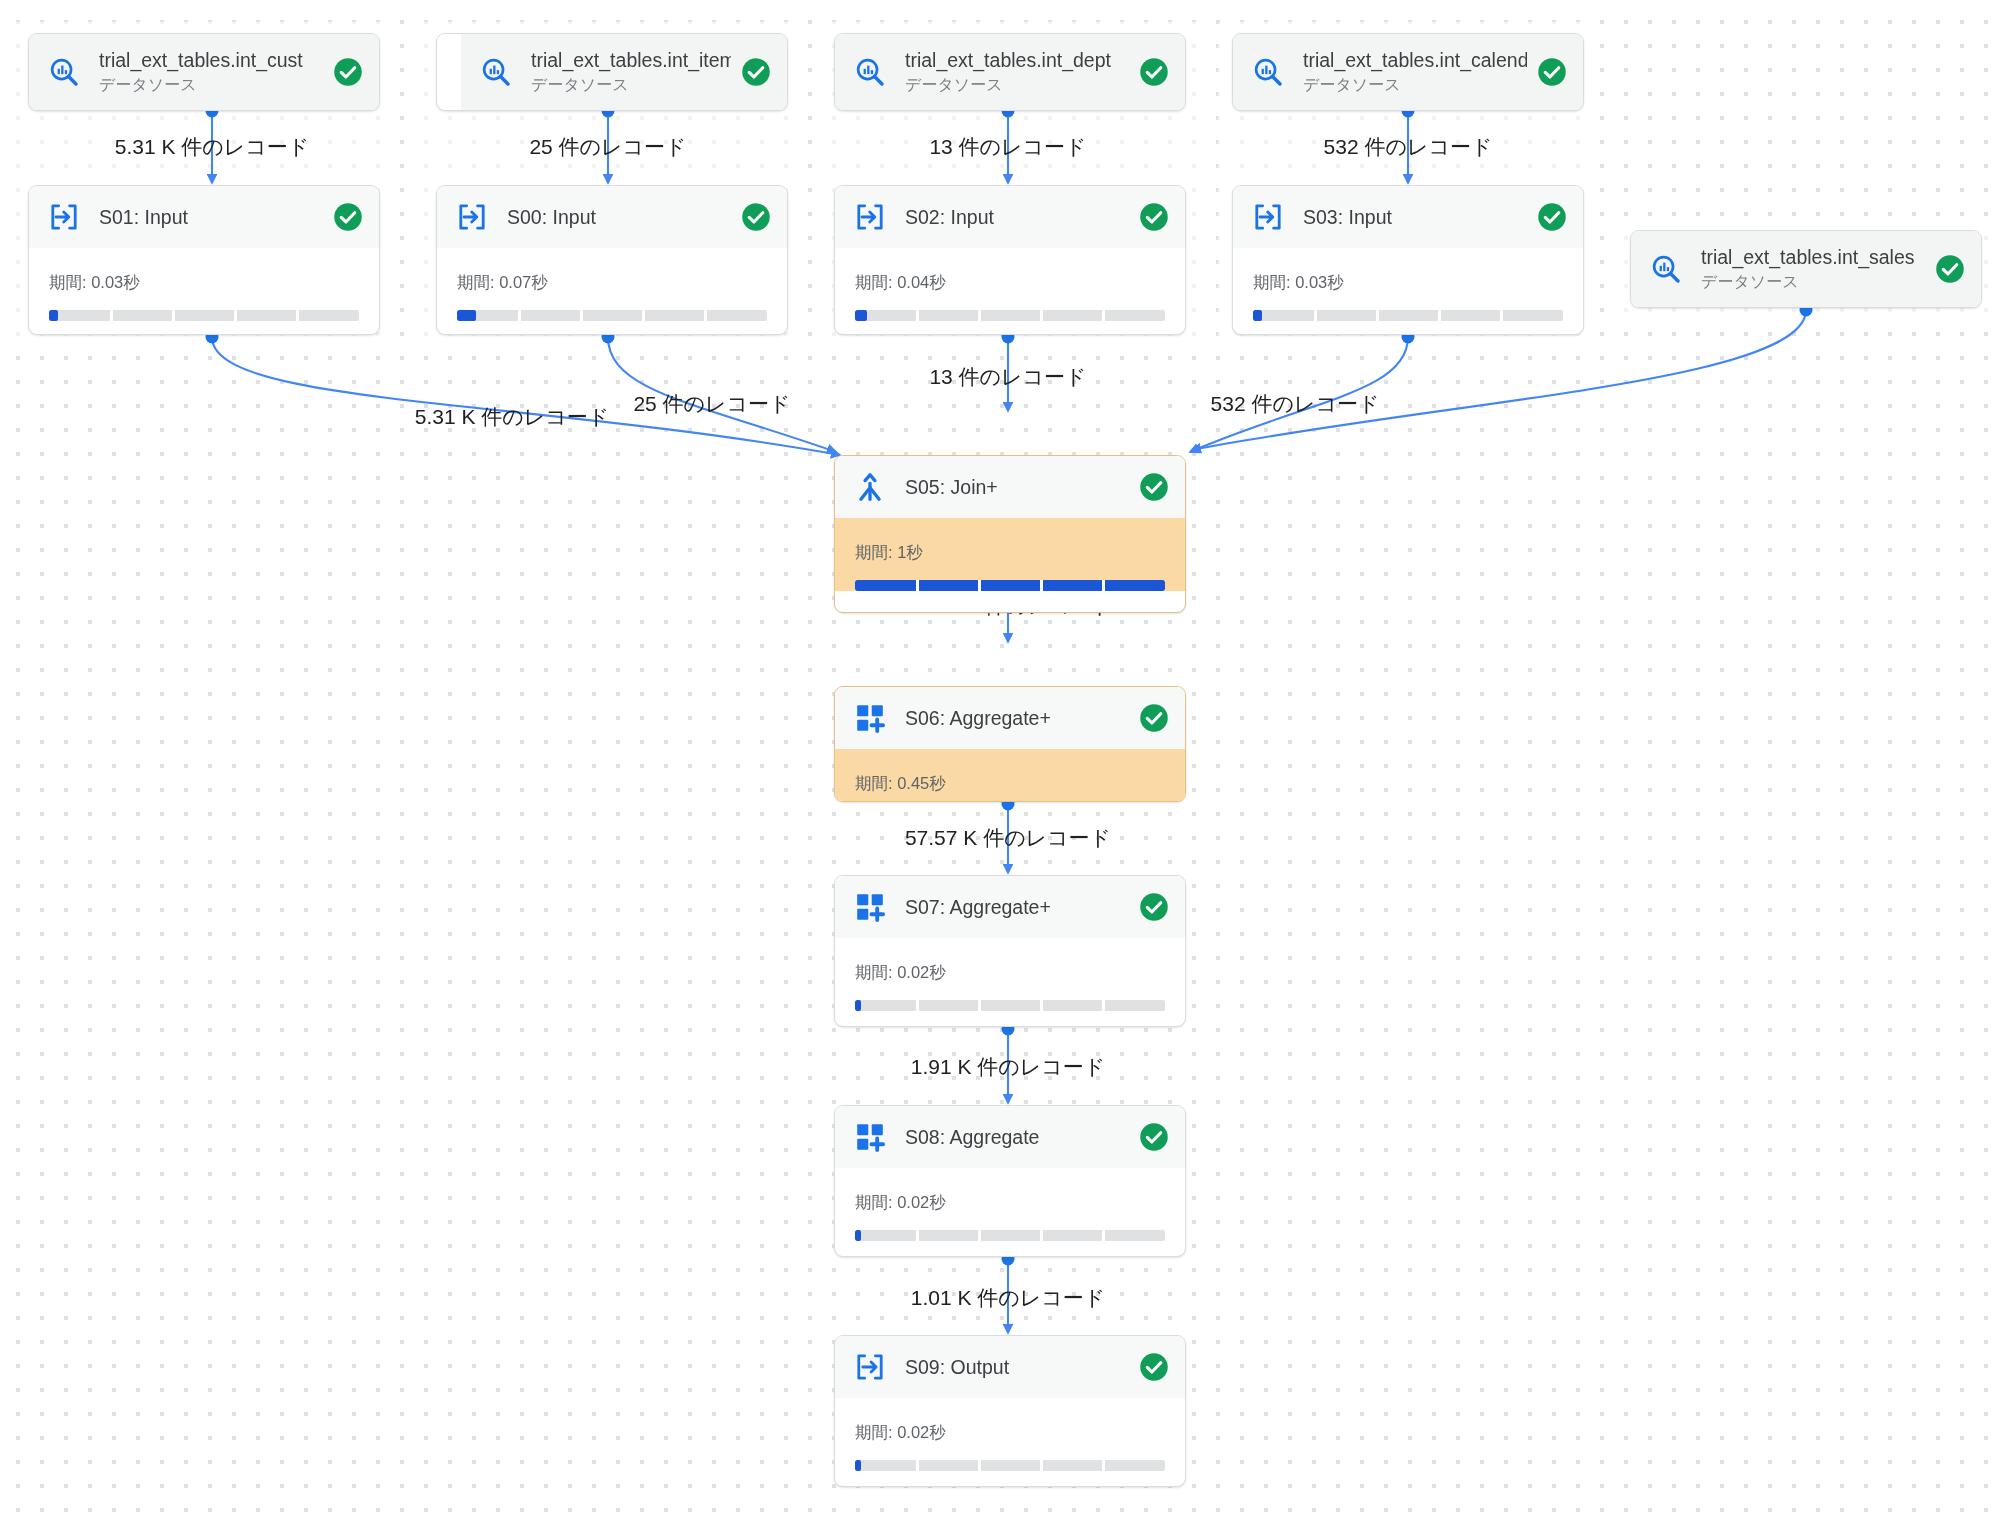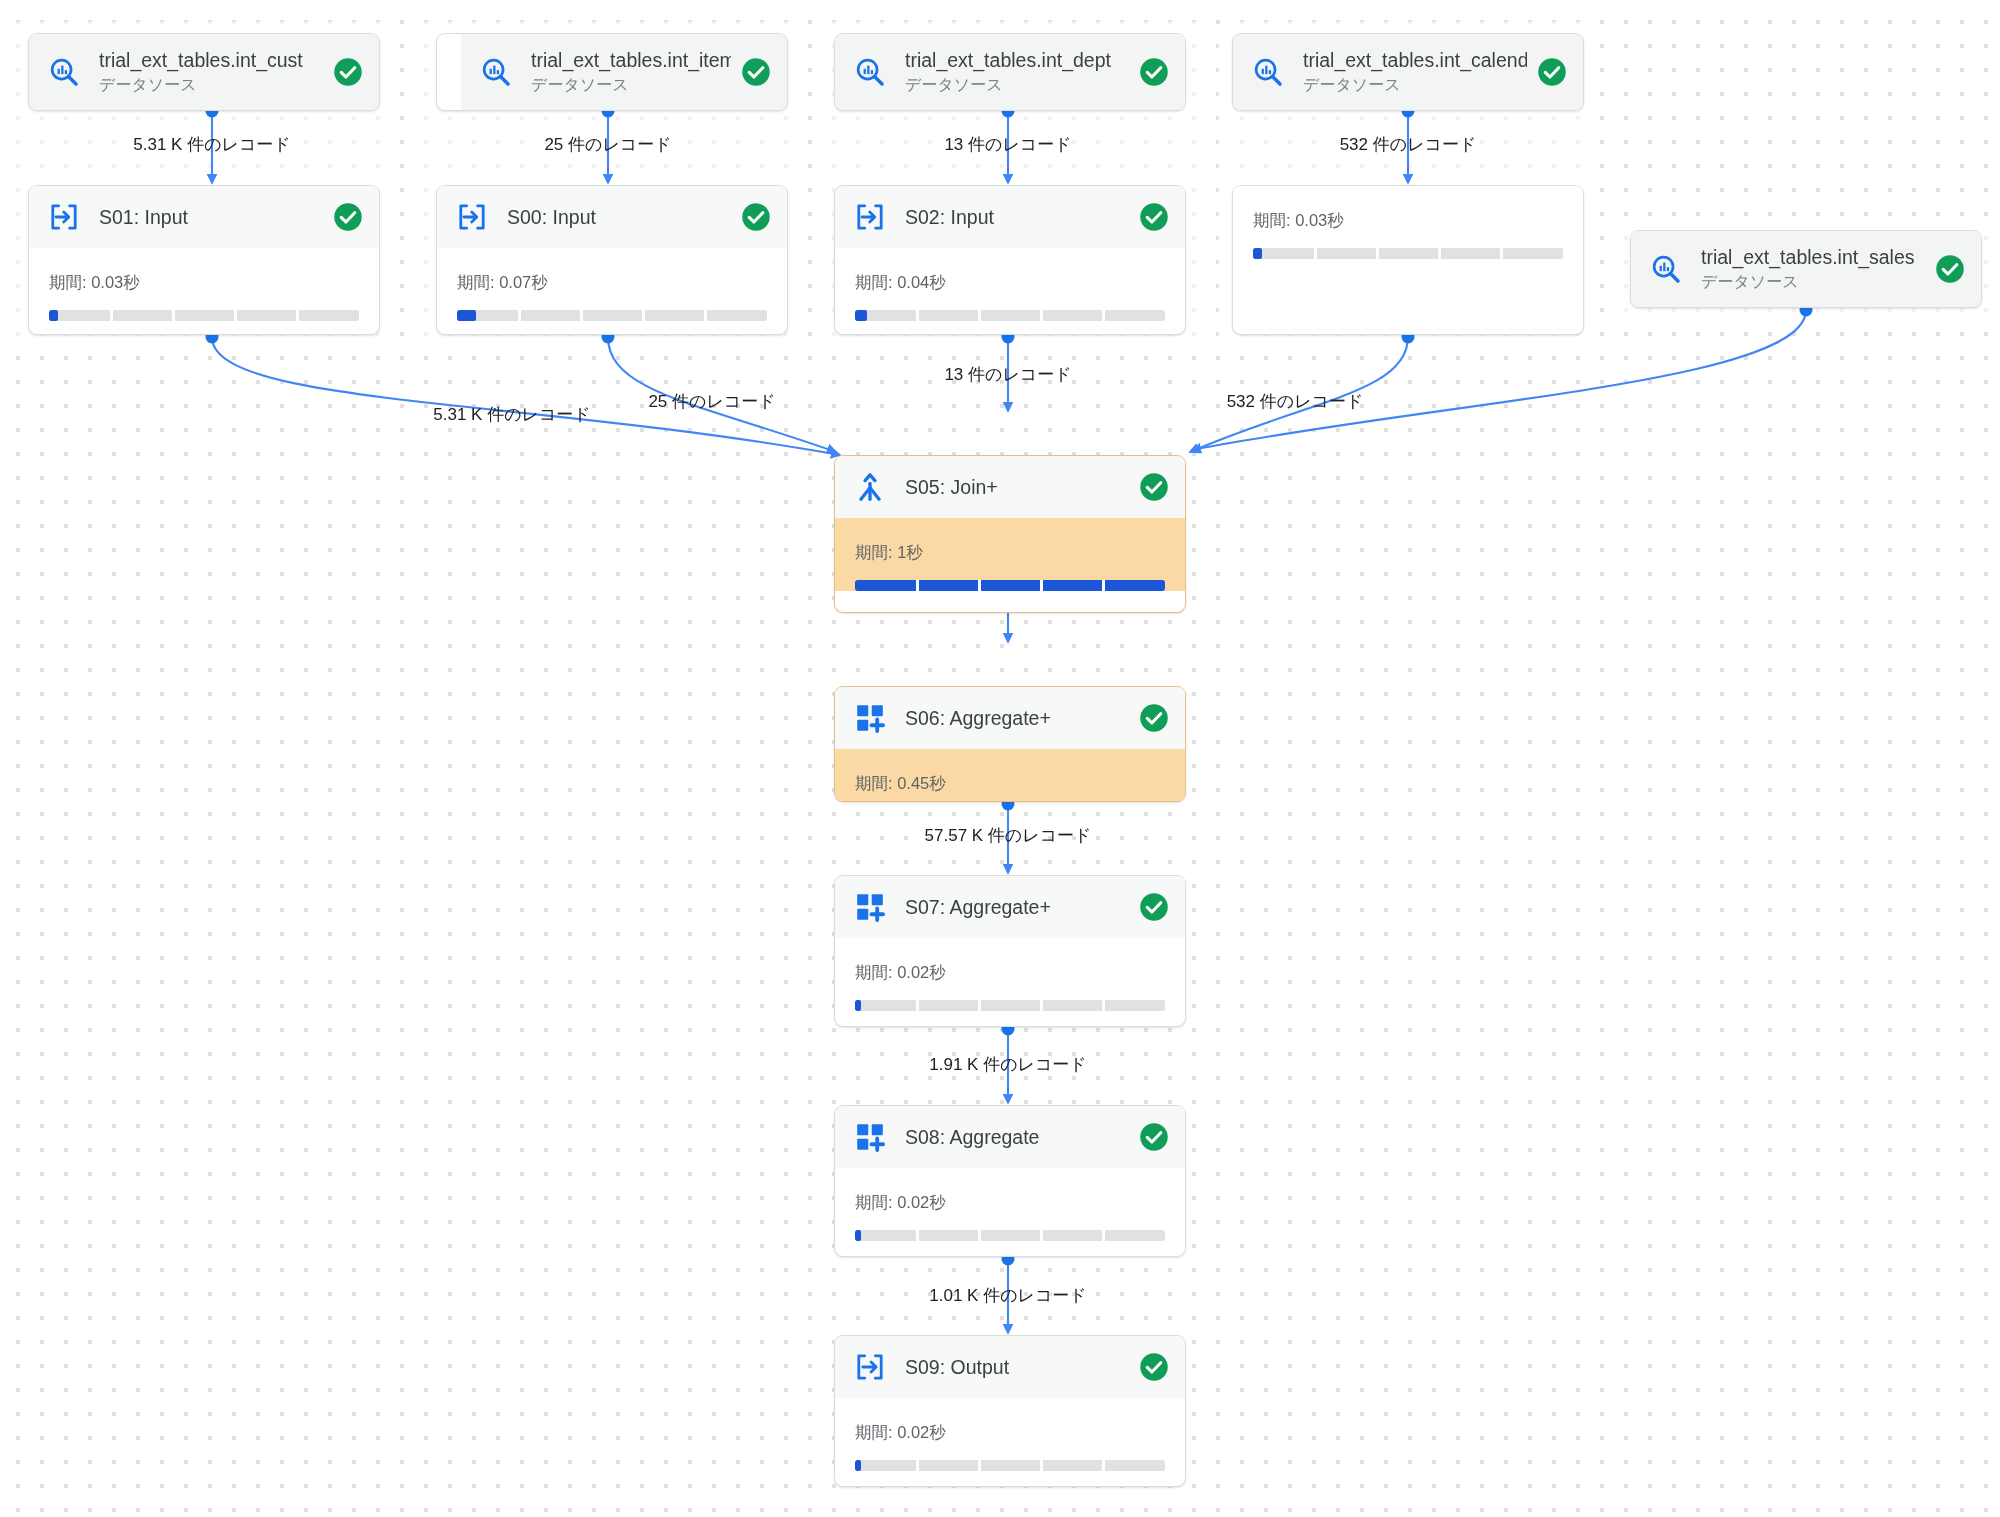--- a/index.html
+++ b/index.html
@@ -111,21 +111,21 @@
   }
   .bar .seg {
     position: absolute;
     top: 0; bottom: 0;
     width: 3px;
     background: #ffffff;
   }
   .node.warn .bar { background: #e3e5e7; }
   .edgelabel {
     position: absolute;
-    font-size: 17px;
+    font-size: 21px;
     color: #202124;
     white-space: nowrap;
     transform: translateX(-50%);
   }
 </style>
 </head>
 <body>
 
 <div id="canvas">
 
@@ -374,20 +374,36 @@
           <div class="bar">
             <div class="fill" style="width:4%"></div>
             <div class="seg" style="left:calc(20% - 1.5px)"></div>
             <div class="seg" style="left:calc(40% - 1.5px)"></div>
             <div class="seg" style="left:calc(60% - 1.5px)"></div>
             <div class="seg" style="left:calc(80% - 1.5px)"></div>
           </div>
         </div>
       </div>
       <div class="node" style="left: 1232px; top: 185px; width: 352px; height: 150px;">
+        <div class="head">
+          <div class="icon">
+            <svg viewBox="0 0 24 24" width="32" height="32">
+              <path d="M16.2 3.6 H20.4 V20.4 H16.2" fill="none" stroke="#1a73e8" stroke-width="2.1" stroke-linecap="round" stroke-linejoin="round"></path>
+              <path d="M3.6 3.6 H8 M3.6 20.4 H8 M3.6 3.6 V20.4" fill="none" stroke="#1a73e8" stroke-width="2.1" stroke-linecap="round" stroke-linejoin="round"></path>
+              <path d="M6 12 H15.4 M11.8 8.3 L15.6 12 L11.8 15.7" fill="none" stroke="#1a73e8" stroke-width="2.1" stroke-linecap="round" stroke-linejoin="round"></path>
+            </svg>
+          </div>
+          <div class="titlewrap">
+            <div class="title">S03: Input</div>
+          </div>
+          <div class="status"><svg viewBox="0 0 24 24" width="30" height="30">
+              <circle cx="12" cy="12" r="11" fill="#0f9d58"></circle>
+              <path d="M6.6 12.3 L10.3 16 L17.4 8.6" fill="none" stroke="#ffffff" stroke-width="2.5" stroke-linecap="round" stroke-linejoin="round"></path>
+            </svg></div>
+        </div>
         <div class="body">
           <div class="duration">期間: 0.03秒</div>
           <div class="bar">
             <div class="fill" style="width:3%"></div>
             <div class="seg" style="left:calc(20% - 1.5px)"></div>
             <div class="seg" style="left:calc(40% - 1.5px)"></div>
             <div class="seg" style="left:calc(60% - 1.5px)"></div>
             <div class="seg" style="left:calc(80% - 1.5px)"></div>
           </div>
         </div>

